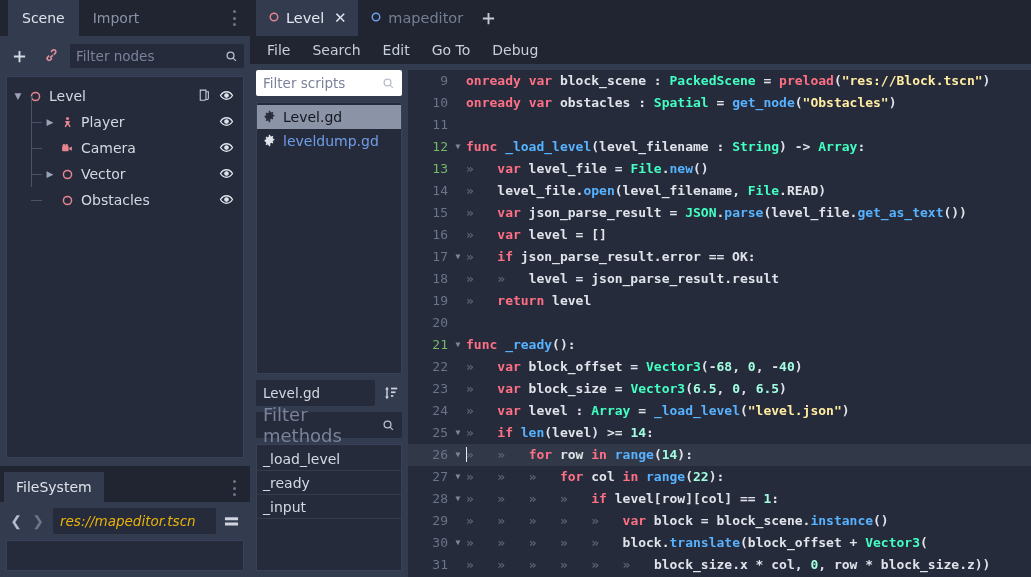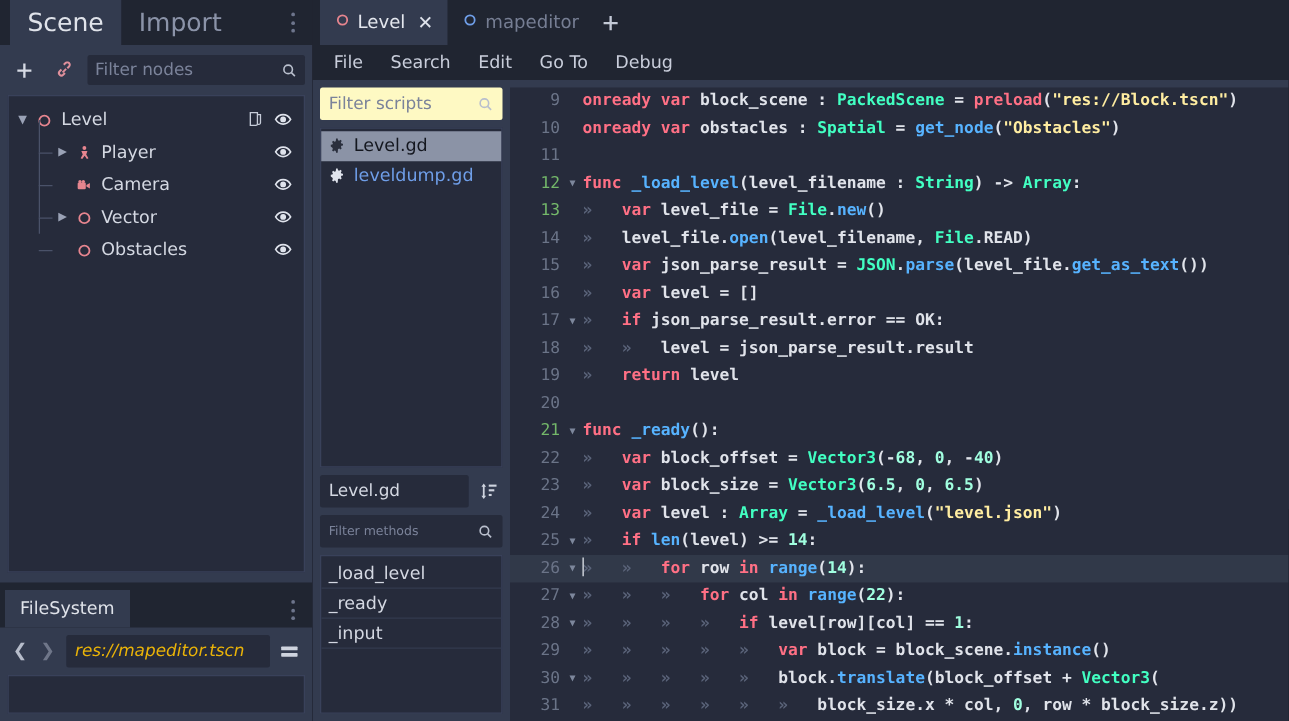--- a/index.html
+++ b/index.html
@@ -21,21 +21,21 @@
 
   
   .dock-tabs {
     height: 36px; display: flex; align-items: flex-end;
     background: #202531; position: relative;
     padding-left: 8px;
   }
   .dock-tab {
     height: 36px; padding: 0 14px;
     display: flex; align-items: center;
-    font-size: 20px; color: #8b93a8;
+    font-size: 14px; color: #8b93a8;
     background: transparent;
   }
   .dock-tab.active {
     background: #333b4f; color: #e0e3ea;
   }
   .dock-menu-dots {
     position: absolute; right: 8px; top: 8px;
     width: 16px; height: 20px;
     display: flex; flex-direction: column; align-items: center;
     justify-content: space-between; padding: 2px 0;
@@ -174,21 +174,21 @@
   .ed-main { flex: 1; display: flex; background: #202531; overflow: hidden; }
 
   
   .scripts-col {
     width: 158px; flex: 0 0 158px;
     background: #333b4f;
     display: flex; flex-direction: column;
     padding: 6px; gap: 6px;
   }
   .sc-search {
-    height: 26px; background: #fef9c3; border-radius: 2px;
+    height: 26px; background: #ffffff; border-radius: 2px;
     display: flex; align-items: center; padding: 0 7px; gap: 4px;
   }
   .sc-search .ph { flex: 1; font-size: 13.5px; color: #7b839a; }
   .sc-list {
     height: 272px; background: #262b3b; border: 1px solid #39415a;
     padding: 2px 0;
   }
   .sc-item {
     height: 24px; display: flex; align-items: center; gap: 6px;
     padding: 0 6px; font-size: 14px;
@@ -201,21 +201,21 @@
   .sc-name-field {
     flex: 1; height: 26px; background: #262b3b; border-radius: 2px;
     display: flex; align-items: center; padding: 0 7px;
     font-size: 13.5px; color: #d4d8e2;
   }
   .sort-icon { width: 22px; height: 22px; display:flex; align-items:center; justify-content:center; }
   .mt-search {
     height: 26px; background: #262b3b; border-radius: 2px;
     display: flex; align-items: center; padding: 0 7px; gap: 4px;
   }
-  .mt-search .ph { flex: 1; font-size: 10px; color: #7b839a; }
+  .mt-search .ph { flex: 1; font-size: 18px; color: #7b839a; }
   .mt-list {
     flex: 1; background: #262b3b; border: 1px solid #39415a;
     padding: 2px 0; overflow: hidden;
   }
   .mt-item {
     height: 24px; display: flex; align-items: center;
     padding: 0 6px; font-size: 14px; color: #d4d8e2;
     border-bottom: 1px solid #333b4f;
   }
 

